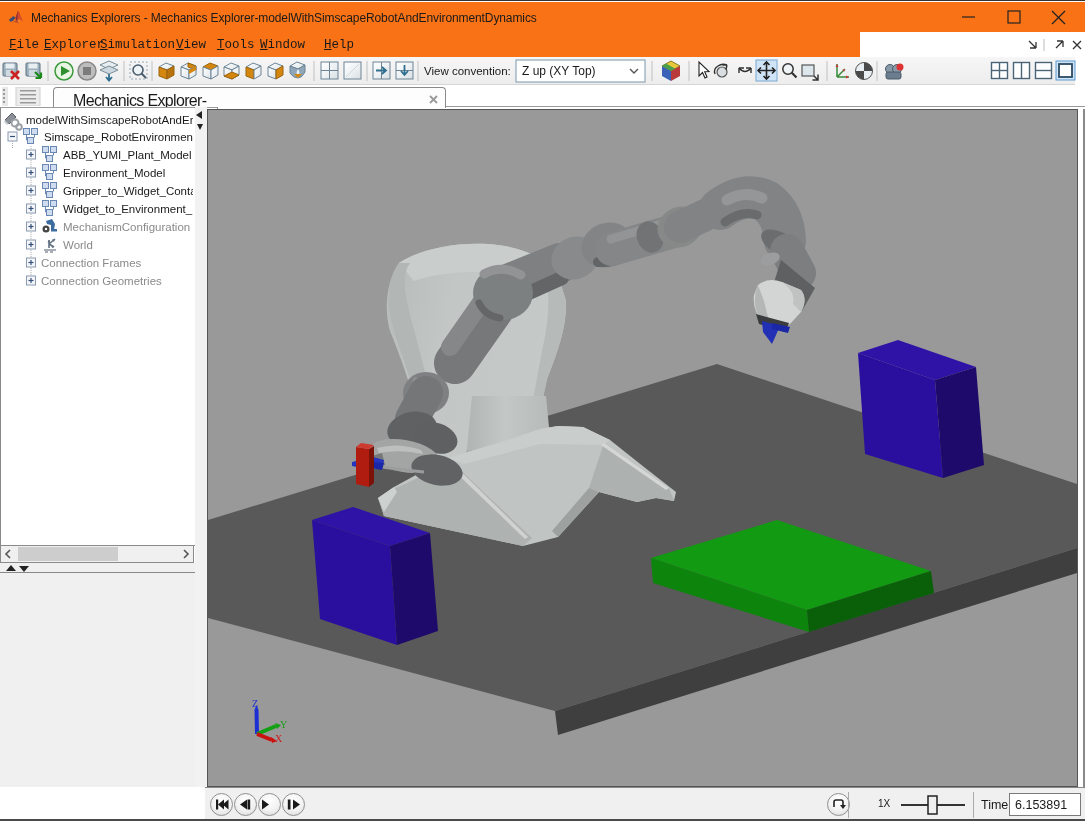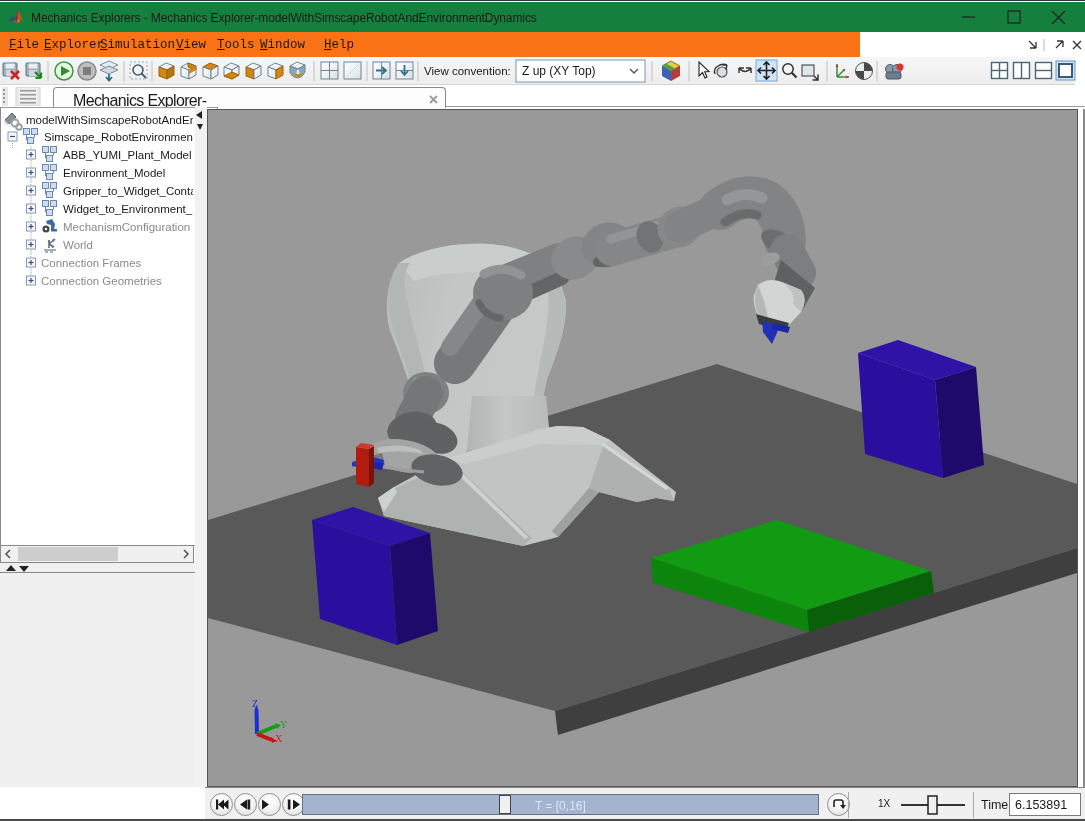--- a/index.html
+++ b/index.html
@@ -1,20 +1,20 @@
 <!DOCTYPE html>
 <html><head>
 <meta charset="utf-8">
 <style>
 * { margin:0; padding:0; box-sizing:border-box; }
 html,body { width:1085px; height:821px; overflow:hidden; font-family:"Liberation Sans", sans-serif; background:#fff; }
 #win { position:relative; width:1085px; height:821px; border-top:1px solid #333; }
 .abs { position:absolute; }
 
-#titlebar { left:0; top:1px; width:1085px; height:30px; background:#15803d; }
+#titlebar { left:0; top:1px; width:1085px; height:30px; background:#f97316; }
 #title-text { left:31px; top:9px; font-size:12px; letter-spacing:-0.1px; color:#1a1a1a; }
 
 #menubar { left:0; top:31px; width:860px; height:25px; background:#f97316;font-family:Liberation Mono, monospace; }
 .menu { position:absolute; top:6px; font-size:12.5px; color:#1a1a1a; }
 .menu u { text-decoration:underline; }
 
 #toolbar { left:0; top:56px; width:1075px; height:28px; background:linear-gradient(#f6f6f6,#ededed); border-bottom:1px solid #d5d5d5; }
 
 #tabbar { left:0; top:84px; width:1085px; height:22px; background:#fff; }
 #tab { position:absolute; left:53px; top:2px; width:393px; height:21px; background:#fdfdfd; border:1px solid #8a8a8a; border-bottom:none; border-radius:4px 4px 0 0; font-size:16px; letter-spacing:-0.65px; color:#1a1a1a; padding:4px 0 0 19px; }
@@ -516,24 +516,20 @@
         <rect x="6" y="6.5" width="2.2" height="10"></rect>
           <polygon points="12.6,11.5 18.5,6.5 18.5,16.5"></polygon>
           <polygon points="8,11.5 14,6.5 14,16.5"></polygon>
         <polygon points="30,11.5 37,6.5 37,16.5"></polygon>
           <rect x="37.5" y="6.5" width="2.7" height="10"></rect>
         <polygon points="59,11.5 52,6.5 52,16.5"></polygon>
         <rect x="77.8" y="6.5" width="2.7" height="10"></rect>
           <polygon points="90,11.5 83,6.5 83,16.5"></polygon>
       </g>
     </svg>
-    <div id="slider">
-        <div id="sthumb"></div>
-        <div id="slidertext">T = [0,16]</div>
-      </div>
     <div class="pbtn" style="left:622px;"></div>
     <svg class="abs" style="left:622px;top:5px" width="23" height="23" viewBox="0 0 23 23">
       <path d="M 7,14 L 7,9 Q 7,7 9,7 L 14,7 Q 16,7 16,9 L 16,13" stroke="#222" stroke-width="1.6" fill="none"></path>
       <polygon points="13,12 19,12 16,16" fill="#222"></polygon>
     </svg>
     <div class="psep" style="left:643px;"></div>
     <div class="abs" style="left:673px;top:10px;font-size:10px;color:#1a1a1a;">1X</div>
     <svg class="abs" style="left:694px;top:4px" width="70" height="26" viewBox="0 0 70 26">
       <line x1="2" y1="13" x2="66" y2="13" stroke="#333" stroke-width="2"></line>
       <rect x="29" y="4" width="9" height="18" fill="#f0f0f0" stroke="#222" stroke-width="1.5"></rect>

